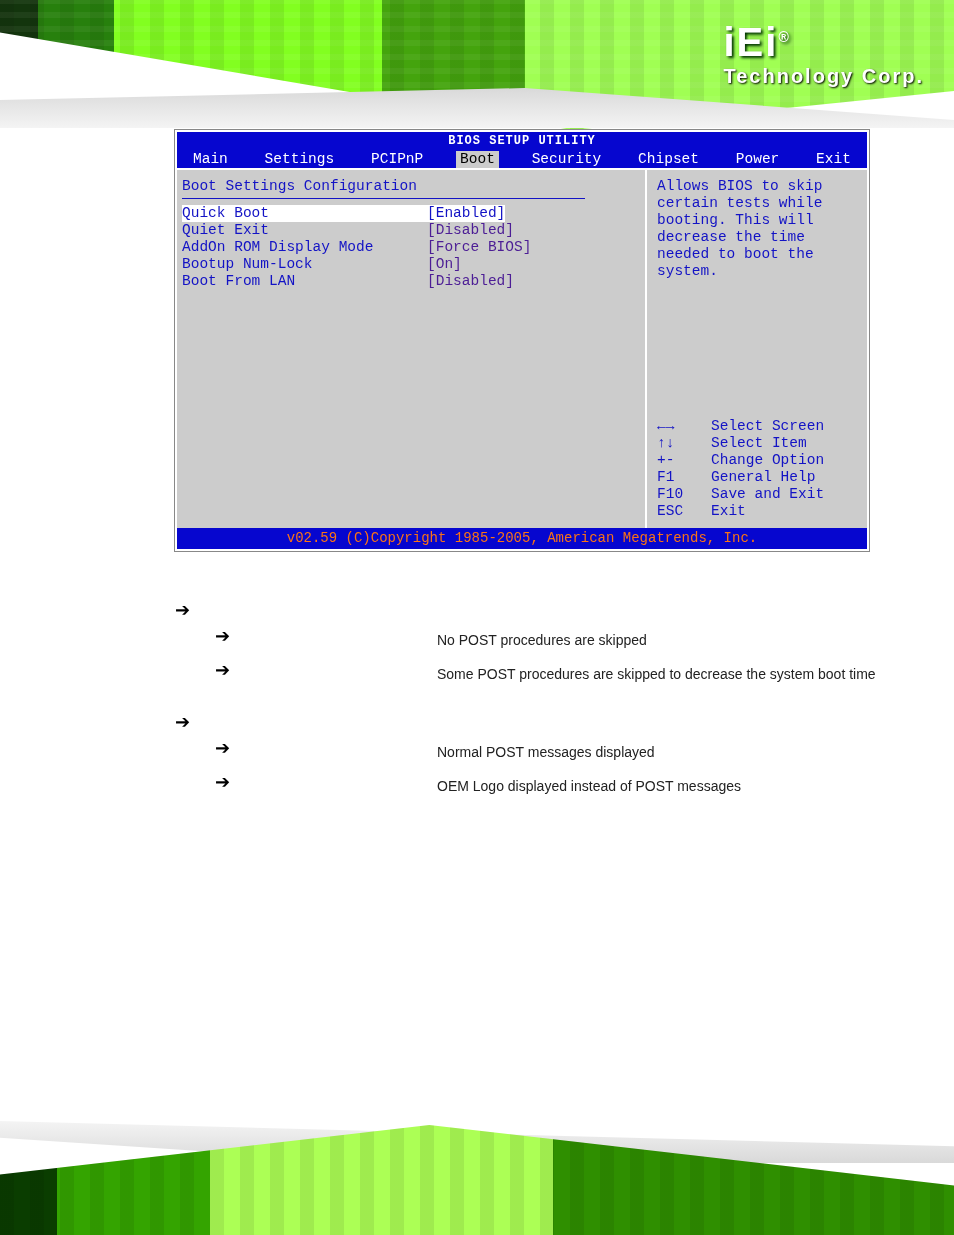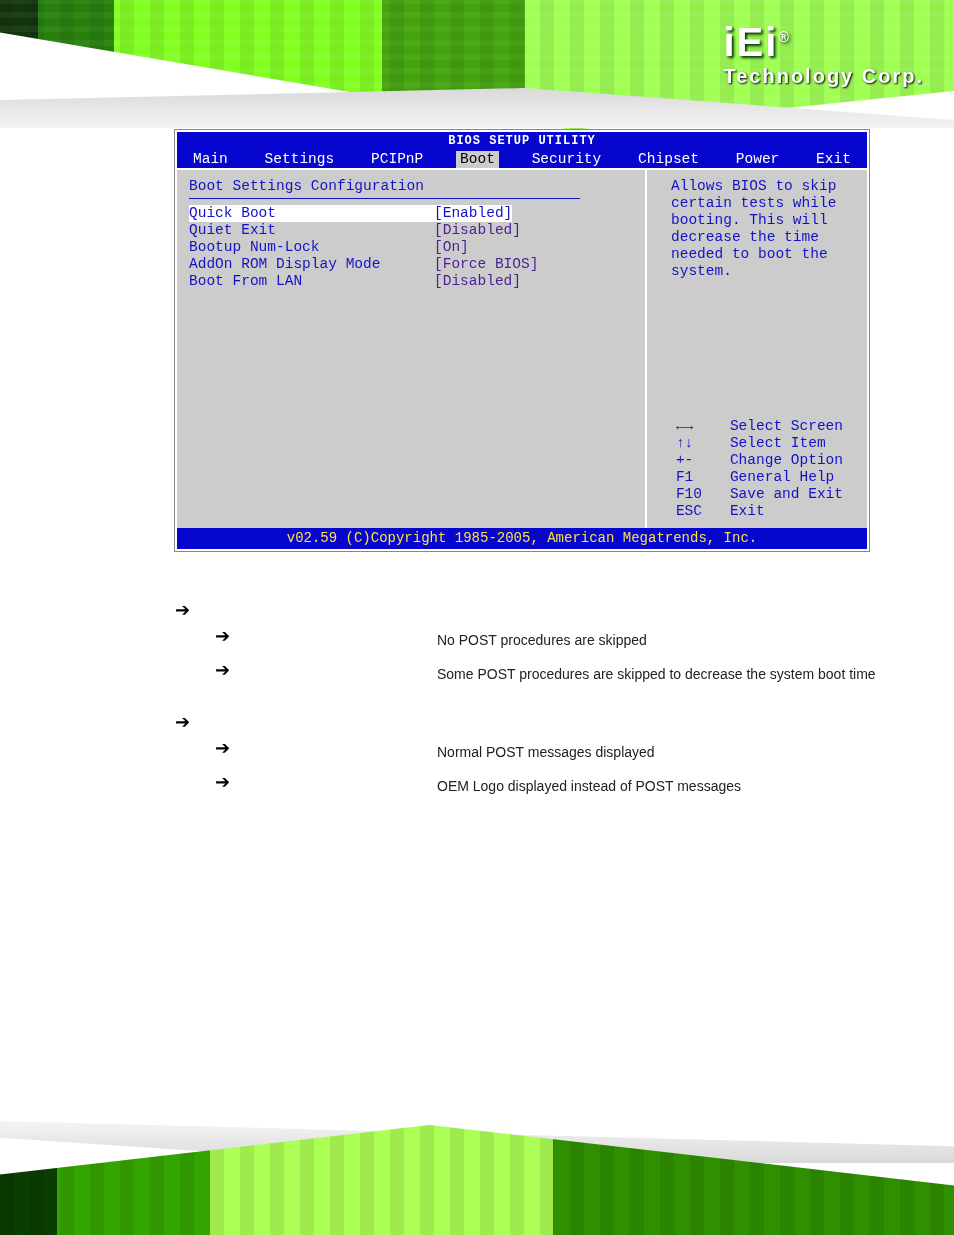--- a/index.html
+++ b/index.html
@@ -39,33 +39,33 @@
   
   .content{position:absolute;top:130px;left:175px;width:710px;}
 
   
   .bios{width:694px;border:2px solid #fff;box-shadow:0 0 0 1px #888;font-family:'Courier New',monospace;font-size:14.5px;line-height:17px;}
   .bios-title{background:#0606cf;color:#fff;text-align:center;font-weight:bold;letter-spacing:1px;padding:1px 0;font-size:12px;}
   .bios-menu{background:#0606cf;color:#fff;display:flex;justify-content:space-between;padding:0 12px;font-size:14.5px;}
   .bios-menu span{padding:0 4px;text-align:right;}
   .bios-menu .sel{background:#ccc;color:#000;}
   .bios-body{display:flex;height:360px;border-top:2px solid #fff;}
-  .bios-left{flex:1;background:#ccc;color:#1313c5;border-right:2px solid #fff;padding:8px 12px;position:relative;}
+  .bios-left{flex:1;background:#ccc;color:#1313c5;border-right:2px solid #fff;padding:8px 5px;position:relative;}
   .bios-left .hdr{color:#1313c5;font-weight:normal;}
   .bios-left .hr{border:none;border-top:1px solid #1313c5;margin:3px 0 6px;width:88%;}
   .bios-left .row{display:flex;}
   .bios-left .row .lbl{width:245px;color:#1313c5;}
   .bios-left .row .val{color:#4c1d95;}
   .bios-left .row.sel .lbl,.bios-left .row.sel .val{background:#fff;color:#1313c5;}
-  .bios-right{width:220px;background:#ccc;color:#1313c5;padding:8px 24px;display:flex;flex-direction:column;align-items:flex-end;}
+  .bios-right{width:220px;background:#ccc;color:#1313c5;padding:8px 10px;display:flex;flex-direction:column;}
   .bios-right .help{flex:0 0 auto;}
   .bios-right .keys{margin-top:auto;}
   .bios-right .keys div{display:flex;}
   .bios-right .keys .k{width:54px;}
-  .bios-footer{background:#0606cf;color:#fde047;text-align:center;padding:2px 0;font-size:14px;}
+  .bios-footer{background:#0606cf;color:#f97316;text-align:center;padding:2px 0;font-size:14px;}
 
   
   .doc{margin-top:50px;font-size:14px;color:#222;}
   .bullet-row{display:flex;align-items:flex-start;margin:8px 0;}
   .arrow{width:22px;font-size:18px;line-height:18px;color:#000;}
   .opt-row{display:flex;align-items:flex-start;margin:8px 0 8px 40px;}
   .opt-row .arrow{width:22px;}
   .opt-row .label{width:200px;}
   .opt-row .desc{flex:1;line-height:26px;text-align:justify;}
   .para{margin:10px 0 18px 24px;line-height:24px;}
@@ -101,26 +101,26 @@
         <hr class="hr">
         <div class="row sel">
           <span class="lbl">Quick Boot</span>
           <span class="val">[Enabled]</span>
         </div>
         <div class="row">
           <span class="lbl">Quiet Exit</span>
           <span class="val">[Disabled]</span>
         </div>
         <div class="row">
+          <span class="lbl">AddOn ROM Display Mode</span>
+          <span class="val">[Force BIOS]</span>
+        </div>
+        <div class="row">
           <span class="lbl">Bootup Num-Lock</span>
           <span class="val">[On]</span>
-        </div>
-        <div class="row">
-          <span class="lbl">AddOn ROM Display Mode</span>
-          <span class="val">[Force BIOS]</span>
         </div>
         <div class="row">
           <span class="lbl">Boot From LAN</span>
           <span class="val">[Disabled]</span>
         </div>
       </div>
       <div class="bios-right">
         <div class="help">Allows BIOS to skip certain tests while booting. This will decrease the time needed to boot the system.</div>
         <div class="keys">
           <div>

